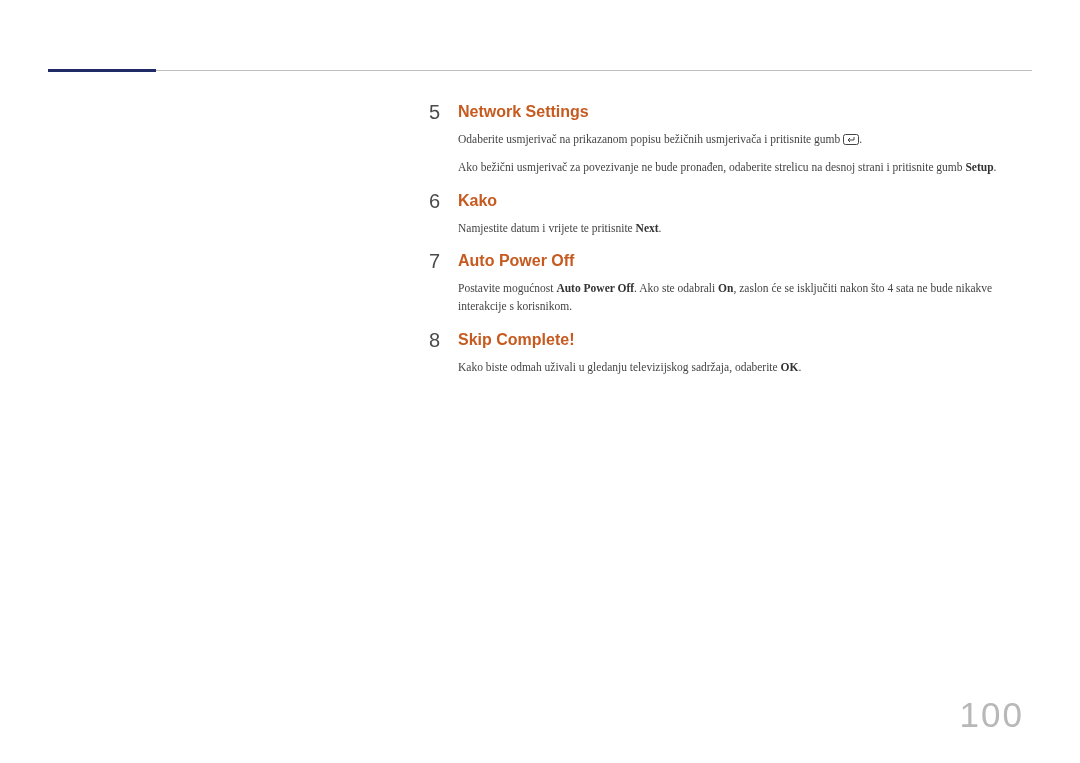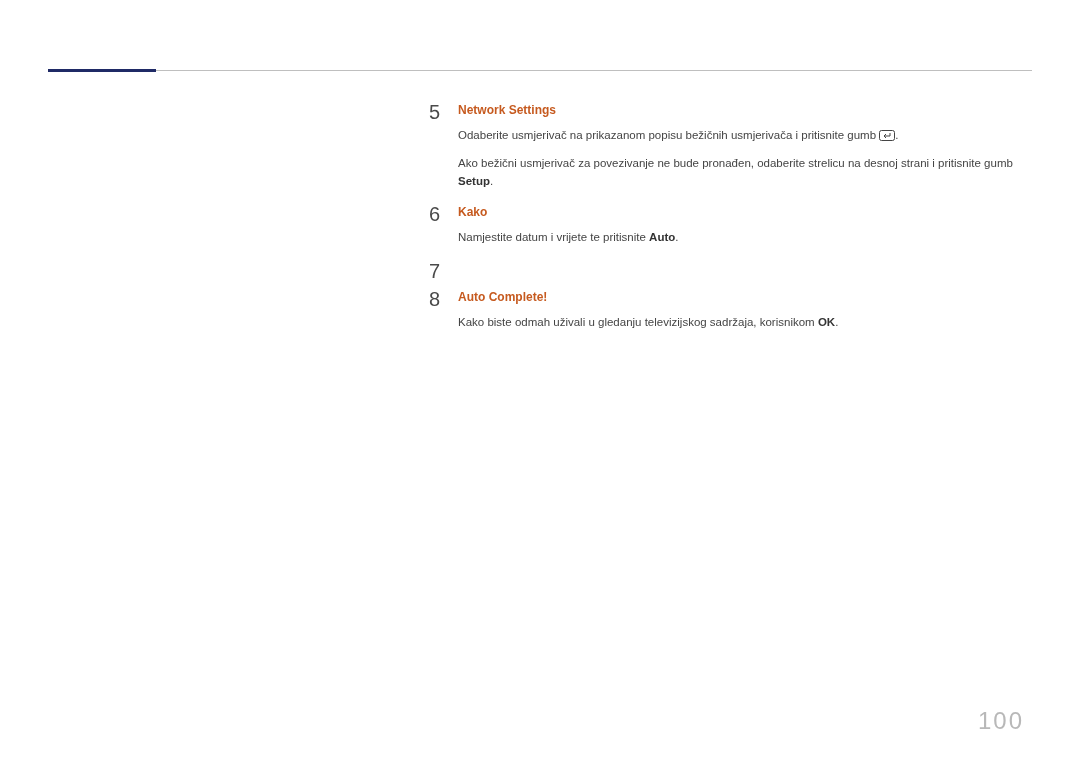--- a/index.html
+++ b/index.html
@@ -4,25 +4,25 @@
 <style>
   * { box-sizing: border-box; margin: 0; padding: 0; }
   html, body { width: 1080px; height: 763px; background: #fff; font-family: "Segoe UI", Arial, sans-serif; color: #3a3a3a; }
   .page { position: relative; width: 1080px; height: 763px; }
   .topbar { position: absolute; left: 48px; right: 48px; top: 70px; height: 1px; background: #bfbfbf; }
   .topbar-accent { position: absolute; left: 48px; top: 69px; width: 108px; height: 3px; background: #1f2a66; }
   .content { position: absolute; left: 48px; right: 48px; top: 100px; }
   .step { display: flex; align-items: flex-start; margin-bottom: 4px; }
   .num { width: 410px; text-align: right; font-size: 20px; font-weight: 400; color: #4a4a4a; padding-right: 18px; line-height: 1.2; font-family: "Segoe UI Light", "Segoe UI", Arial, sans-serif; }
   .body { flex: 1; padding-top: 3px; }
-  .heading { color: #c65a1f; font-weight: 700; font-size: 12px; margin-bottom: 10px; }
-  .para { font-size: 11.5px; color: #444; line-height: 1.55; margin-bottom: 8px; }
+  .heading { color: #c65a1f; font-weight: 700; font-size: 16px; margin-bottom: 10px; }
+  .para { font-size: 11.5px; color: #444; line-height: 1.55; margin-bottom: 8px; font-family: Liberation Serif, serif; }
   .bold { font-weight: 700; color: #333; }
   .enter-icon { display: inline-block; vertical-align: -2px; }
-  .pagenum { position: absolute; right: 56px; bottom: 28px; font-size: 24px; font-weight: 300; color: #b8b8b8; letter-spacing: 2px; font-family: "Segoe UI Light", "Segoe UI", Arial, sans-serif; }
+  .pagenum { position: absolute; right: 56px; bottom: 28px; font-size: 35px; font-weight: 300; color: #b8b8b8; letter-spacing: 2px; font-family: "Segoe UI Light", "Segoe UI", Arial, sans-serif; }
 </style>
 </head>
 <body>
 
 <div class="page">
   <div class="topbar"></div>
   <div class="topbar-accent"></div>
 
   <div class="content">
 
@@ -40,35 +40,41 @@
           <span>Ako bežični usmjerivač za povezivanje ne bude pronađen, odaberite strelicu na desnoj strani i pritisnite gumb </span><span class="bold">Setup</span><span>.</span>
         </div>
       </div>
     </div>
 
     <div class="step">
       <div class="num">6</div>
       <div class="body">
         <div class="heading">Kako</div>
         <div class="para">
-          <span>Namjestite datum i vrijete te pritisnite </span><span class="bold">Auto</span><span>.</span>
+          <span>Namjestite datum i vrijete te pritisnite </span><span class="bold">Next</span><span>.</span>
         </div>
       </div>
     </div>
 
     <div class="step">
       <div class="num">7</div>
+      <div class="body">
+        <div class="heading">Auto Power Off</div>
+        <div class="para">
+          <span>Postavite mogućnost </span><span class="bold">Auto Power Off</span><span>. Ako ste odabrali </span><span class="bold">On</span><span>, zaslon će se isključiti nakon što 4 sata ne bude nikakve interakcije s korisnikom.</span>
+        </div>
+      </div>
     </div>
 
     <div class="step">
       <div class="num">8</div>
       <div class="body">
-        <div class="heading">Auto Complete!</div>
+        <div class="heading">Skip Complete!</div>
         <div class="para">
-          <span>Kako biste odmah uživali u gledanju televizijskog sadržaja, korisnikom </span><span class="bold">OK</span><span>.</span>
+          <span>Kako biste odmah uživali u gledanju televizijskog sadržaja, odaberite </span><span class="bold">OK</span><span>.</span>
         </div>
       </div>
     </div>
 
   </div>
 
   <div class="pagenum">100</div>
 </div>
 
 </body></html>

